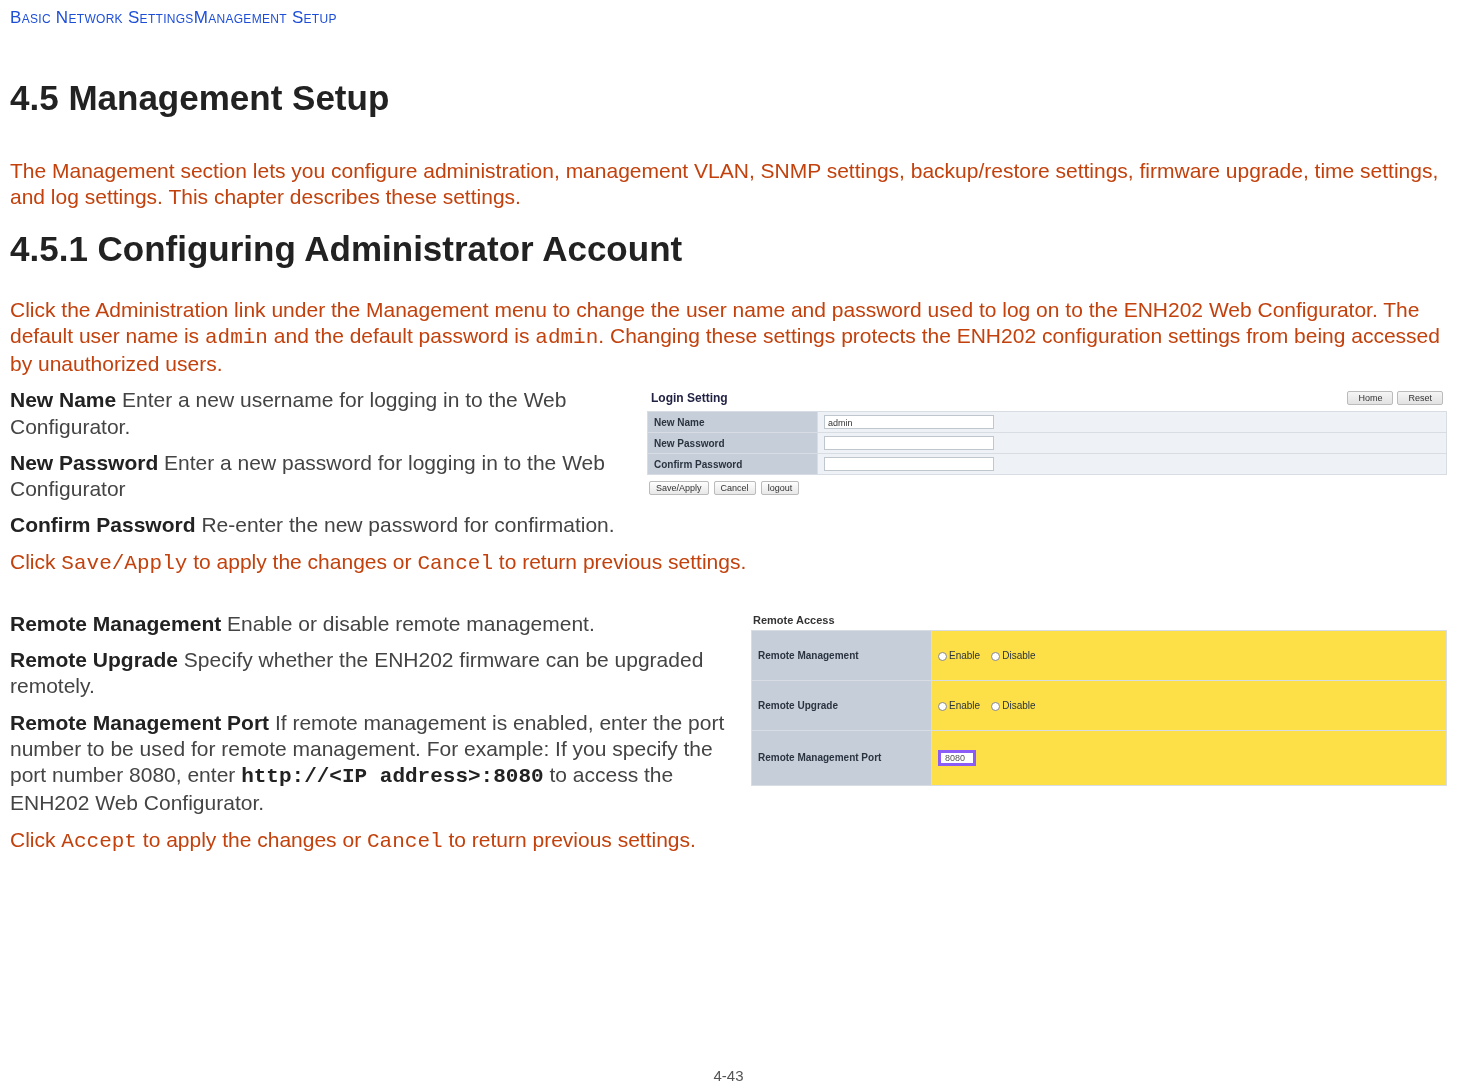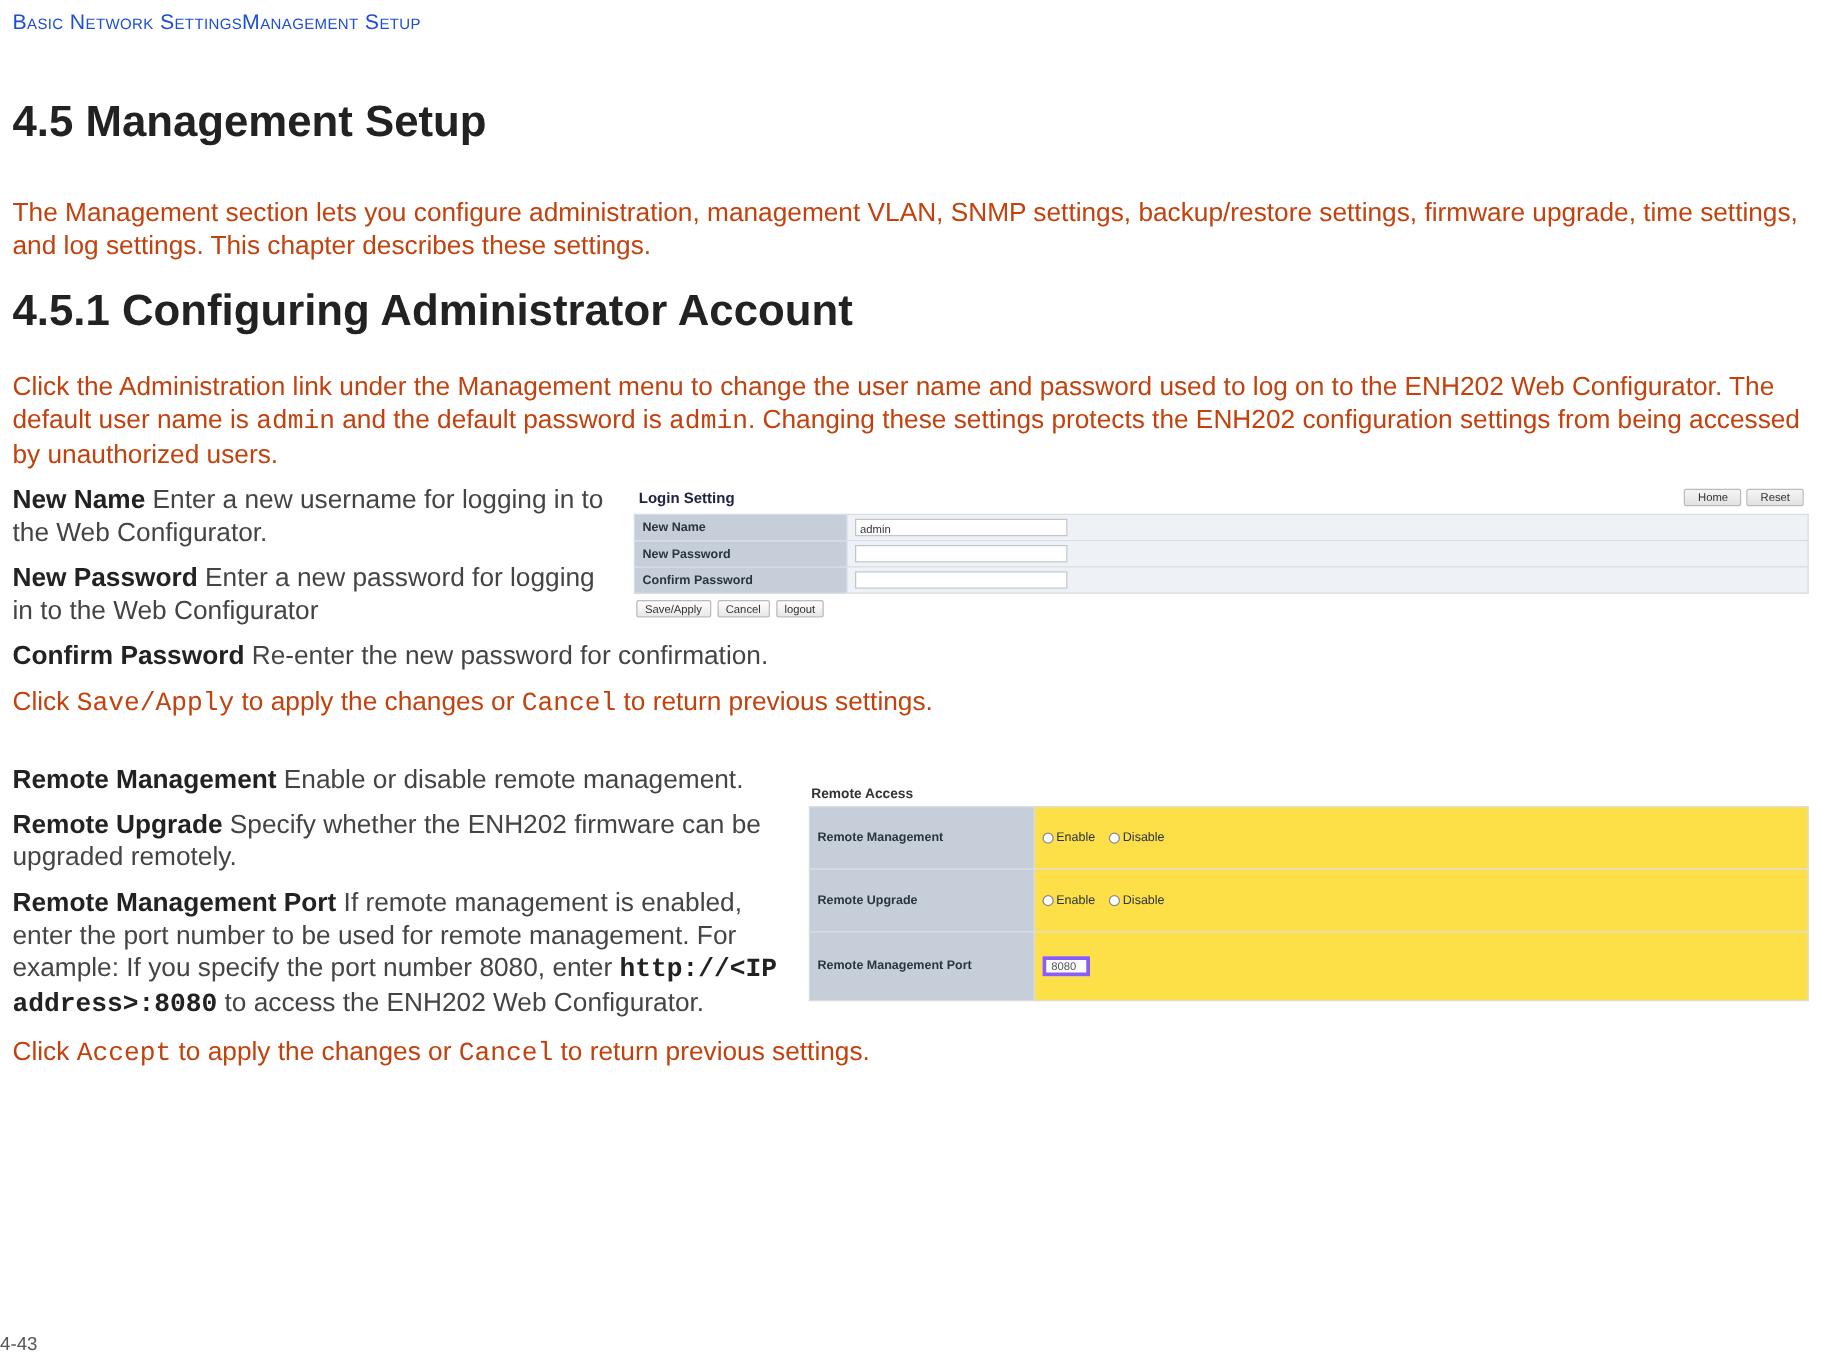--- a/index.html
+++ b/index.html
@@ -42,44 +42,44 @@
       color: #c2410c;
       margin-bottom: 10px;
     }
     .mono { font-family: "Courier New", Courier, monospace; }
     .bold { font-weight: 700; color: #222; }
     .content-wrap {
       display: block;
     }
     .float-fig-1 {
       float: right;
-      width: 940px;
+      width: 800px;
       margin-left: 18px;
       margin-top: 2px;
       margin-bottom: 6px;
     }
     .float-fig-2 {
       float: right;
-      width: 800px;
+      width: 696px;
       margin-left: 18px;
-      margin-top: 16px;
+      margin-top: 1px;
       margin-bottom: 6px;
     }
     .def-para {
       font-size: 21px;
       line-height: 1.25;
       color: #444;
       margin-bottom: 10px;
     }
     .spacer { clear: both; height: 24px; }
     .page-num {
       position: absolute;
       bottom: 6px;
       left: 0; right: 0;
-      text-align: left;
+      text-align: center;
       font-size: 15px;
       color: #555;
     }
     
     .fig-panel {
       background: #fff;
       font-size: 11px;
     }
     .fig-title-row {
       display: flex;

